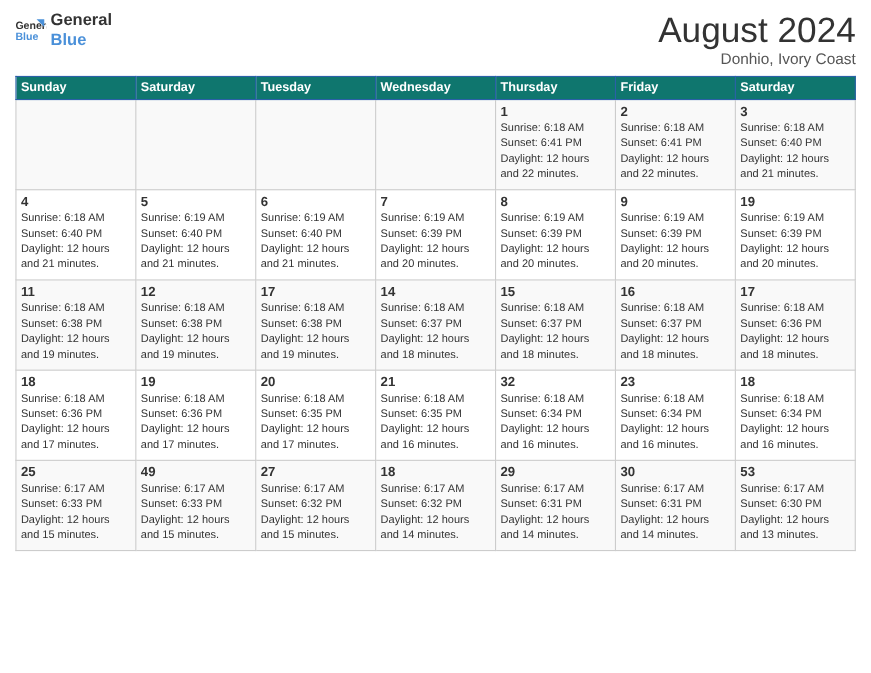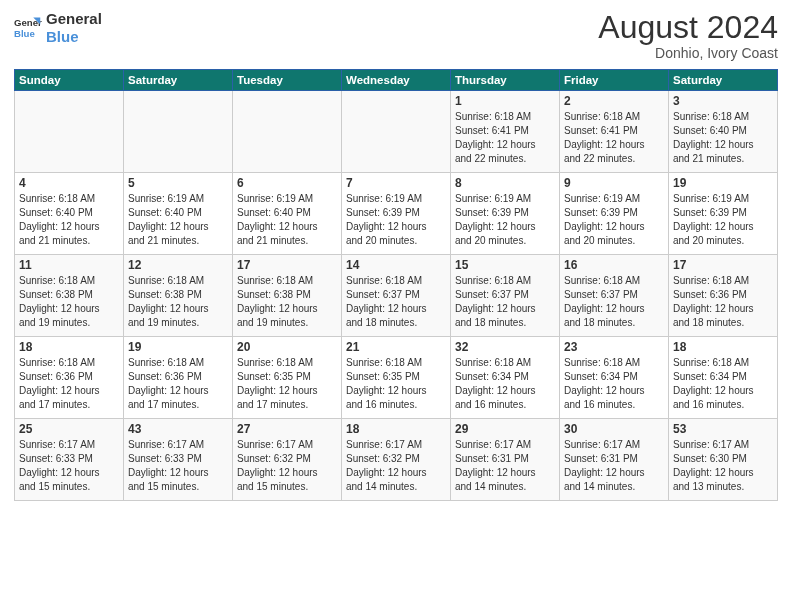--- a/index.html
+++ b/index.html
@@ -239,21 +239,21 @@
             <span class="day-number">18</span>
             <div class="day-info">Sunrise: 6:18 AM<br>Sunset: 6:34 PM<br>Daylight: 12 hours<br>and 16 minutes.</div>
           </td>
         </tr>
         <tr>
           <td>
             <span class="day-number">25</span>
             <div class="day-info">Sunrise: 6:17 AM<br>Sunset: 6:33 PM<br>Daylight: 12 hours<br>and 15 minutes.</div>
           </td>
           <td>
-            <span class="day-number">43</span>
+            <span class="day-number">49</span>
             <div class="day-info">Sunrise: 6:17 AM<br>Sunset: 6:33 PM<br>Daylight: 12 hours<br>and 15 minutes.</div>
           </td>
           <td>
             <span class="day-number">27</span>
             <div class="day-info">Sunrise: 6:17 AM<br>Sunset: 6:32 PM<br>Daylight: 12 hours<br>and 15 minutes.</div>
           </td>
           <td>
             <span class="day-number">18</span>
             <div class="day-info">Sunrise: 6:17 AM<br>Sunset: 6:32 PM<br>Daylight: 12 hours<br>and 14 minutes.</div>
           </td>

